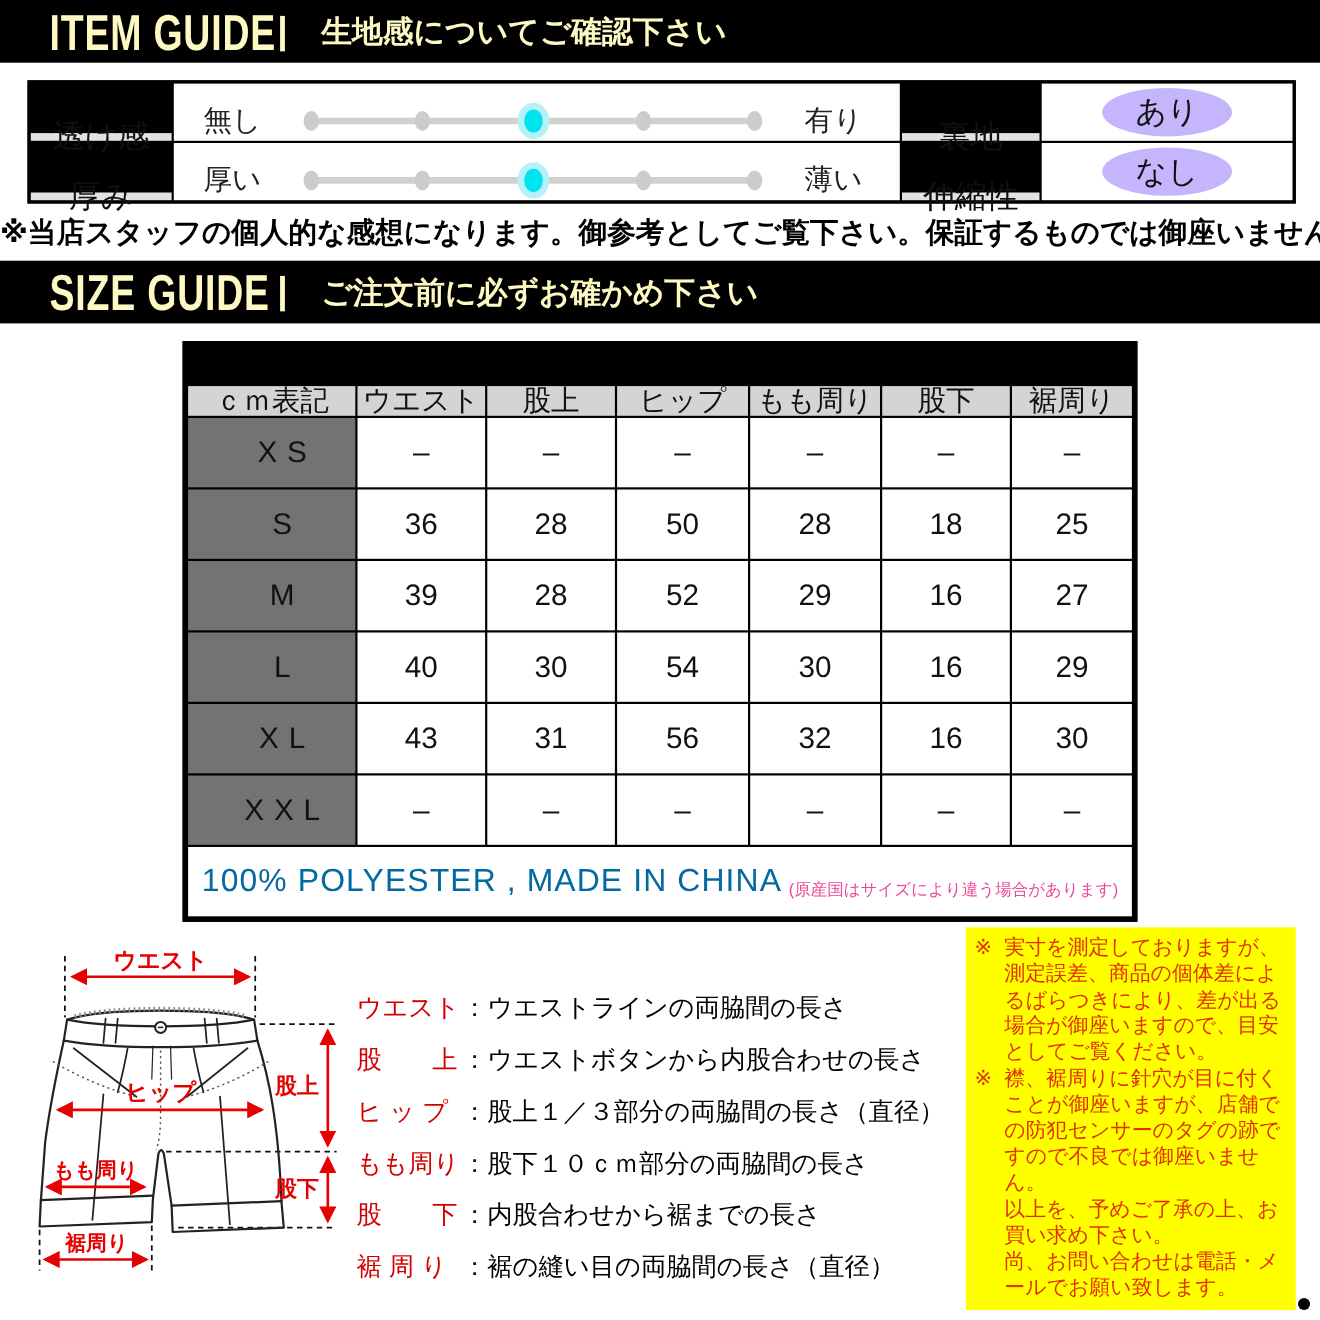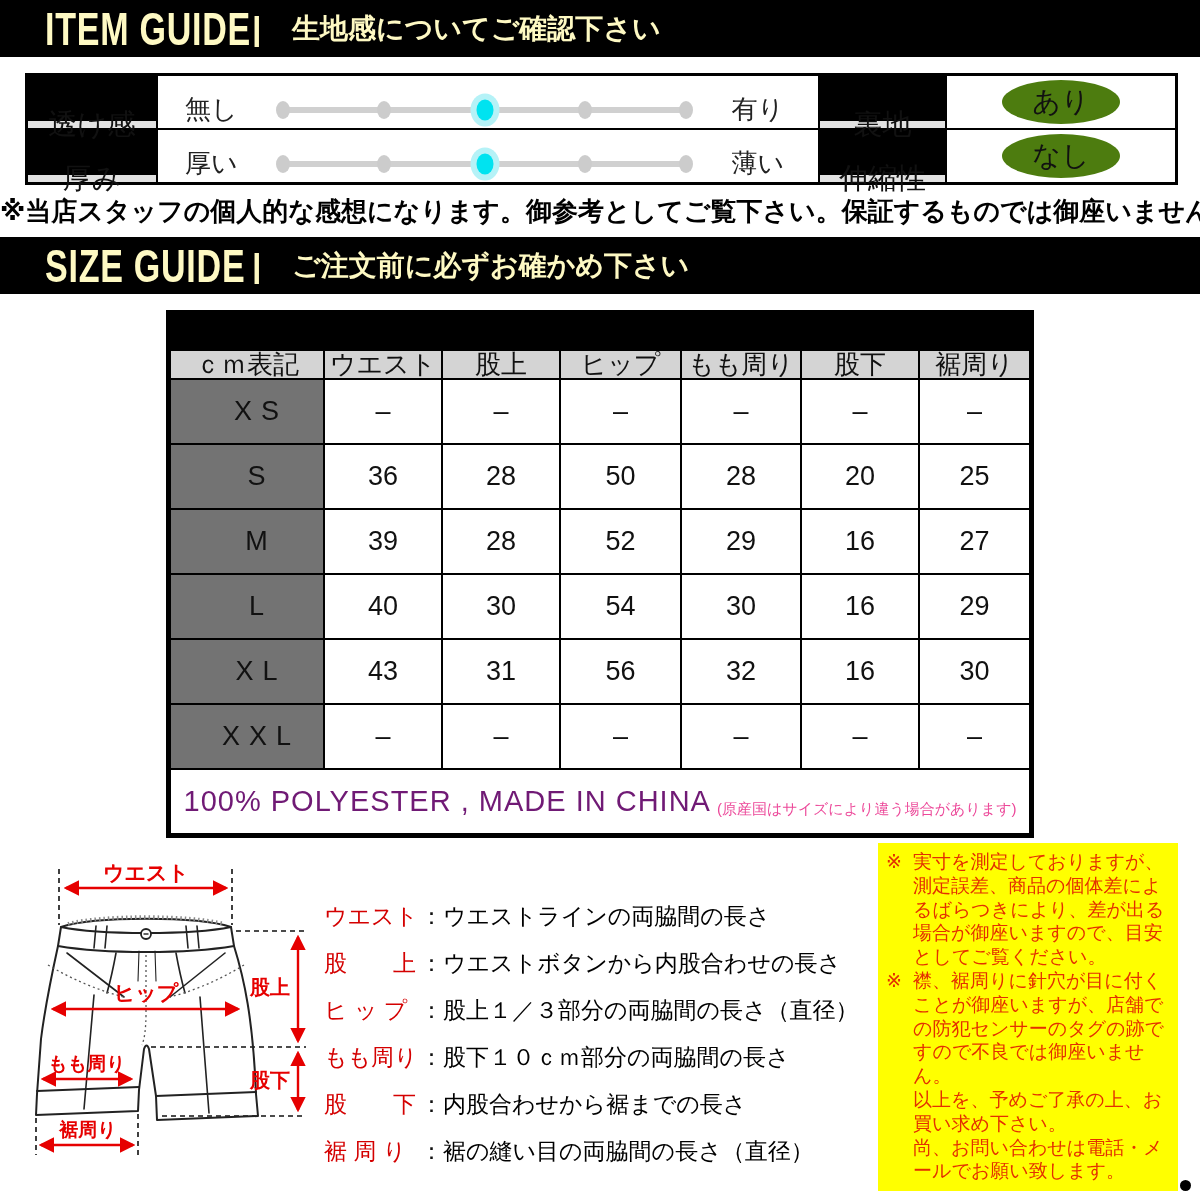--- a/index.html
+++ b/index.html
@@ -22,36 +22,36 @@
   .ig-cell { background:#fff; display:flex; align-items:center; justify-content:center; }
   .ig-cell.gray { background:#e2e2e2; font-size:29px; color:#111;margin-top:45px; }
   .slider-cell { justify-content:flex-start; padding:15px 34px 0 27px; }
   .end-label { font-size:26px; color:#222; white-space:nowrap; }
   .track { position:relative; flex:1; height:6px; background:#d0d0d0; margin:0 45px; border-radius:3px; }
   .dot { position:absolute; top:50%; width:14px; height:18px; background:#ccc; border-radius:50%;
          transform:translate(-50%,-50%); }
   .dot:nth-child(1){left:0%} .dot:nth-child(2){left:25%} .dot:nth-child(3){left:50%}
   .dot:nth-child(4){left:75%} .dot:nth-child(5){left:100%}
   .dot.active { width:17px; height:21px; background:#00e3f0; box-shadow:0 0 0 6px #b5f2f7; }
-  .badge { min-width:118px; height:44px; padding:0 18px; background:#4d7c0f; border-radius:50%;
+  .badge { min-width:118px; height:44px; padding:0 18px; background:#c4b5fd; border-radius:50%;
            display:flex; align-items:center; justify-content:center; font-size:28px; color:#111; }
 
   .staff-note { position:absolute; left:0; top:194px; width:1200px; text-align:center;
                 font-size:26px; font-weight:bold; color:#000; white-space:nowrap; }
 
   
   .size-table { position:absolute; left:166px; top:310px; display:grid;
                 grid-template-columns:152px 116px 116px 119px 118px 116px 109px;
                 grid-auto-rows:63px; gap:2px; background:#000; border:5px solid #000; }
   .st-cell { background:#fff; display:flex; align-items:center; justify-content:center;
              font-size:27px; color:#111; }
   .st-head { background:#d4d4d4; font-size:26px;margin-top:36px; }
   .st-size { background:#737373; letter-spacing:9px; padding-left:28px; }
   .st-footer { grid-column:1 / -1; background:#fff; display:flex; align-items:center; justify-content:center; gap:6px; }
-  .st-footer .main { font-size:29px; color:#701a75; letter-spacing:1px; white-space:nowrap; }
+  .st-footer .main { font-size:29px; color:#0369a1; letter-spacing:1px; white-space:nowrap; }
   .st-footer .small { font-size:15px; color:#ec4899; white-space:nowrap; padding-top:6px;margin-top:10px; }
 
   
   .defs { position:absolute; left:324px; top:893px; }
   .def-row { height:47px; display:flex; align-items:center; font-size:23px; white-space:pre; }
   .def-term { color:#d40000; width:96px; }
   .def-colon { color:#111; }
   .def-desc { color:#000000; }
 
   
@@ -138,21 +138,21 @@
     <div class="st-cell">–</div>
     <div class="st-cell">–</div>
     <div class="st-cell">–</div>
     <div class="st-cell">–</div>
 
     <div class="st-cell st-size">S</div>
     <div class="st-cell">36</div>
     <div class="st-cell">28</div>
     <div class="st-cell">50</div>
     <div class="st-cell">28</div>
-    <div class="st-cell">20</div>
+    <div class="st-cell">18</div>
     <div class="st-cell">25</div>
 
     <div class="st-cell st-size">M</div>
     <div class="st-cell">39</div>
     <div class="st-cell">28</div>
     <div class="st-cell">52</div>
     <div class="st-cell">29</div>
     <div class="st-cell">16</div>
     <div class="st-cell">27</div>
 

